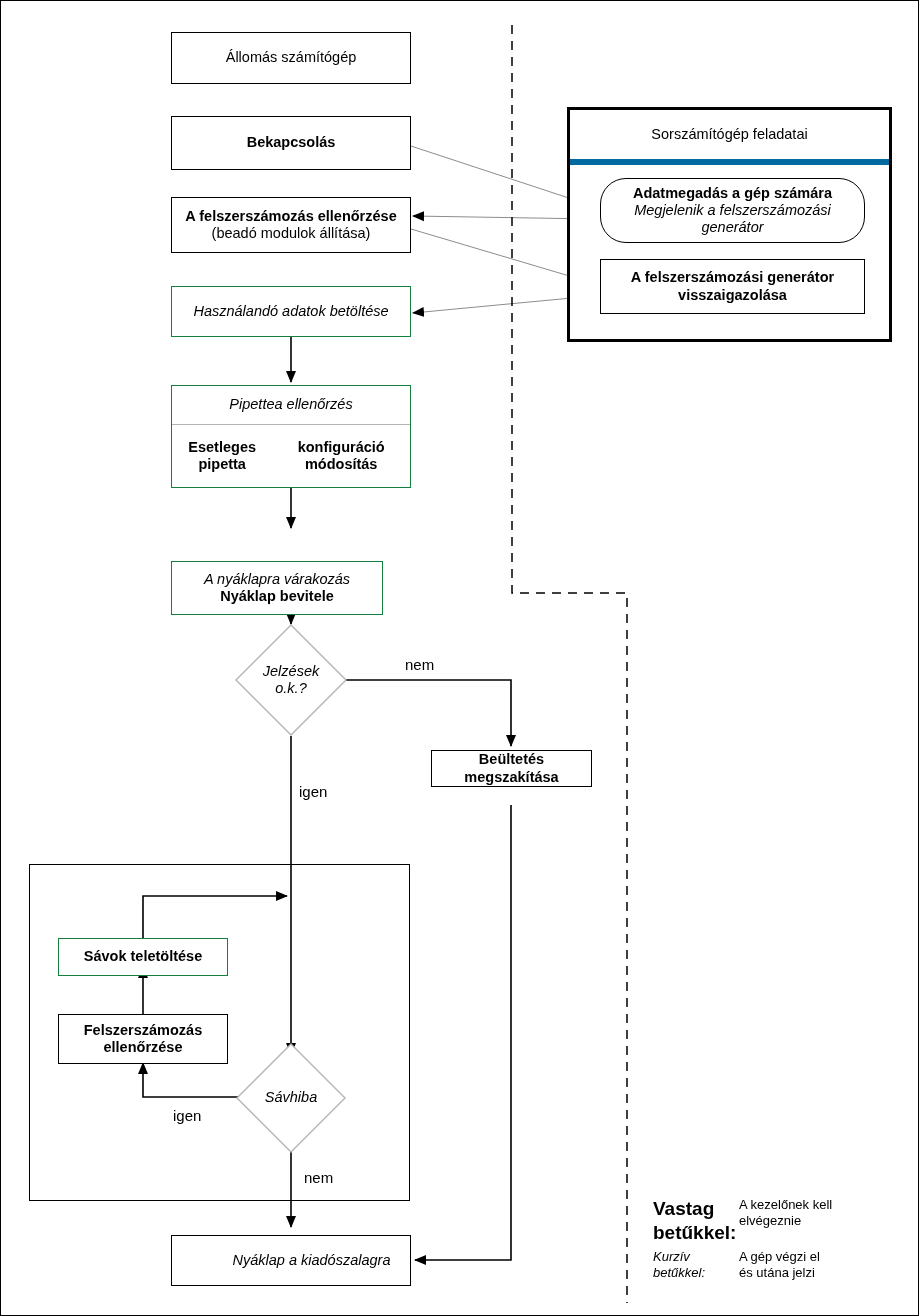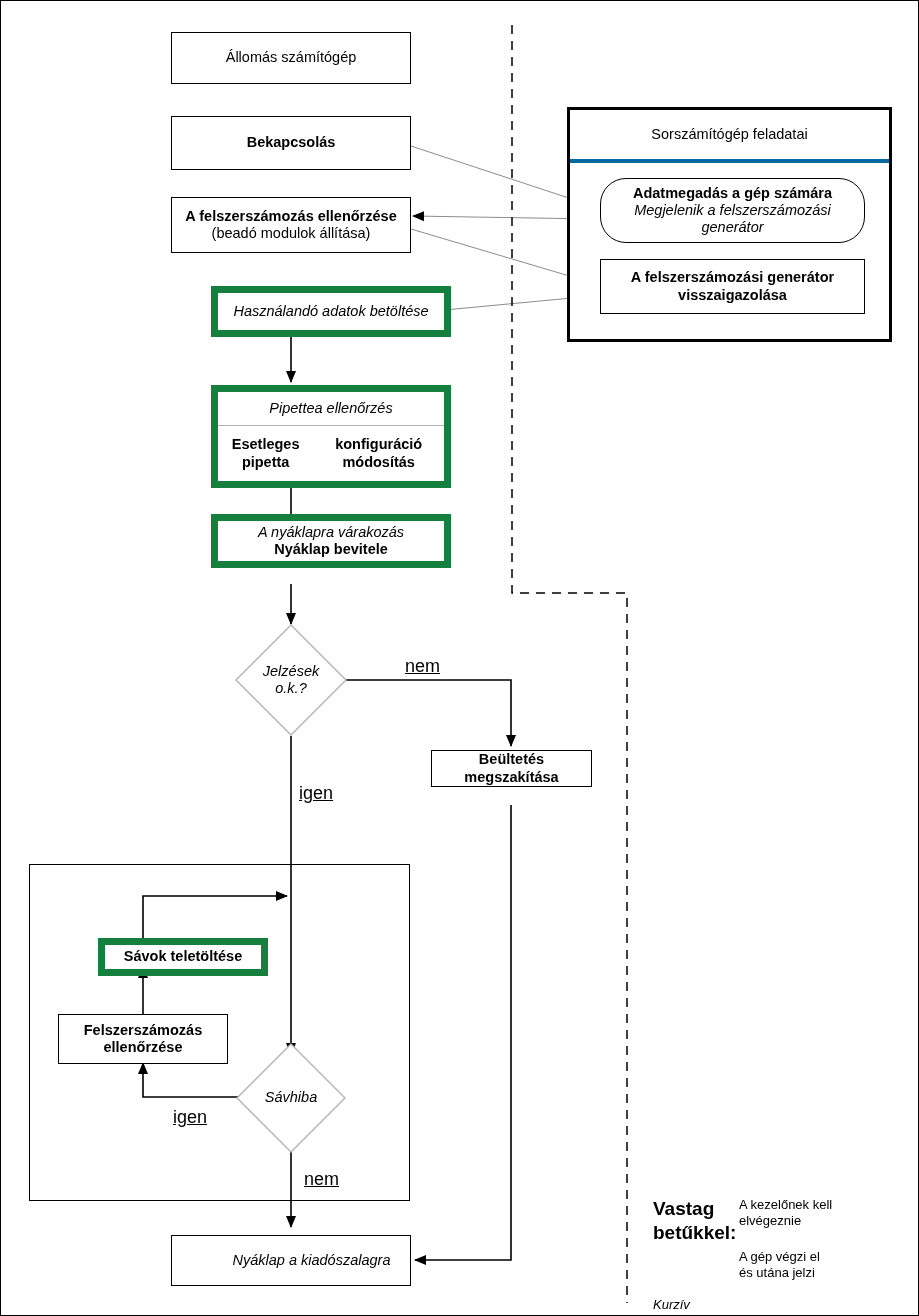--- a/index.html
+++ b/index.html
@@ -2,28 +2,28 @@
 <html><head>
 <meta charset="utf-8">
 <style>
   html,body{margin:0;padding:0;background:#ffffff;}
   body{font-family:"Liberation Sans",sans-serif;}
   #page{position:relative;width:919px;height:1316px;background:#fff;
         border:1px solid #000;box-sizing:border-box;overflow:hidden;}
   .node{position:absolute;box-sizing:border-box;display:flex;flex-direction:column;
         align-items:center;justify-content:center;text-align:center;background:#fff;}
   .b-black{border:1.5px solid #000;}
-  .b-gray{border:7px solid #15803d;margin-left:40px;}
+  .b-gray{border:1px solid #15803d;}
   .t-plain{font-size:14.5px;font-weight:400;font-style:normal;line-height:1.18;color:#000;}
   .t-bold{font-size:14.5px;font-weight:bold;font-style:normal;line-height:1.18;color:#000;}
   .t-ital{font-size:14.5px;font-weight:400;font-style:italic;line-height:1.18;color:#000;}
   .t-small{font-size:13px;font-weight:400;line-height:1.25;color:#000;}
   .t-small-b{font-size:19px;font-weight:bold;line-height:1.25;color:#000;}
-  .t-small-i{font-size:13px;font-weight:400;font-style:italic;line-height:1.25;color:#000;margin-top:48px;}
-  .lbl{position:absolute;font-size:18px;color:#000;white-space:nowrap;text-decoration:underline;}
+  .t-small-i{font-size:13px;font-weight:400;font-style:italic;line-height:1.25;color:#000;}
+  .lbl{position:absolute;font-size:15px;color:#000;white-space:nowrap;}
   .divider{width:100%;height:1px;background:#b3b3b3;}
   .halfbox{width:100%;display:flex;align-items:center;justify-content:center;text-align:center;}
   svg.edges{position:absolute;left:0;top:0;width:919px;height:1316px;overflow:visible;}
   .legend{position:absolute;display:flex;gap:14px;}
   .legend-key{width:72px;}
   .legend-val{width:150px;}
 </style>
 </head>
 <body>
 
@@ -92,21 +92,21 @@
     <div class="halfbox" style="height:38px;">
       <span class="t-ital">Pipettea ellenőrzés</span>
     </div>
     <div class="divider"></div>
     <div class="halfbox" style="height:63px;flex-direction:row;">
       <span class="t-bold">Esetleges pipetta</span>
       <span class="t-bold">konfiguráció módosítás</span>
     </div>
   </div>
 
-  <div class="node b-gray" style="left:170px;top:513px;width:240px;height:54px;">
+  <div class="node b-gray" style="left:170px;top:560px;width:212px;height:54px;">
     <span class="t-ital">A nyáklapra várakozás</span>
     <span class="t-bold">Nyáklap bevitele</span>
   </div>
 
   <div style="position:absolute;left:234px;top:623px;width:112px;height:112px;">
     <svg width="112" height="112" viewBox="0 0 112 112" style="position:absolute;left:0;top:0;">
       <polygon points="56,1 111,56 56,111 1,56" fill="#fff" stroke="#b3b3b3" stroke-width="1.4"></polygon>
     </svg>
     <div style="position:absolute;left:0;top:0;width:112px;height:112px;display:flex;
                 flex-direction:column;align-items:center;justify-content:center;text-align:left;">
@@ -147,21 +147,21 @@
 
   <span class="lbl" style="left:172px;top:1106px;">igen</span>
   <span class="lbl" style="left:303px;top:1168px;">nem</span>
 
   <div class="node b-black" style="left:170px;top:1234px;width:240px;height:51px;padding-left:41px;">
     <span class="t-ital">Nyáklap a kiadószalagra</span>
   </div>
 
   <div style="position:absolute;left:566px;top:106px;width:325px;height:235px;
               border:3px solid #000;box-sizing:border-box;background:#fff;">
-    <div style="height:49px;border-bottom:4px solid #0369a1;display:flex;align-items:center;
+    <div style="height:49px;border-bottom:6px solid #0369a1;display:flex;align-items:center;
                 justify-content:center;">
       <span class="t-plain">Sorszámítógép feladatai</span>
     </div>
     <div class="node b-black" style="left:30px;top:68px;width:265px;height:65px;border-radius:26px;">
       <span class="t-bold">Adatmegadás a gép számára</span>
       <span class="t-ital">Megjelenik a felszerszámozási</span>
       <span class="t-ital">generátor</span>
     </div>
     <div class="node b-black" style="left:30px;top:149px;width:265px;height:55px;">
       <span class="t-bold">A felszerszámozási generátor</span>

